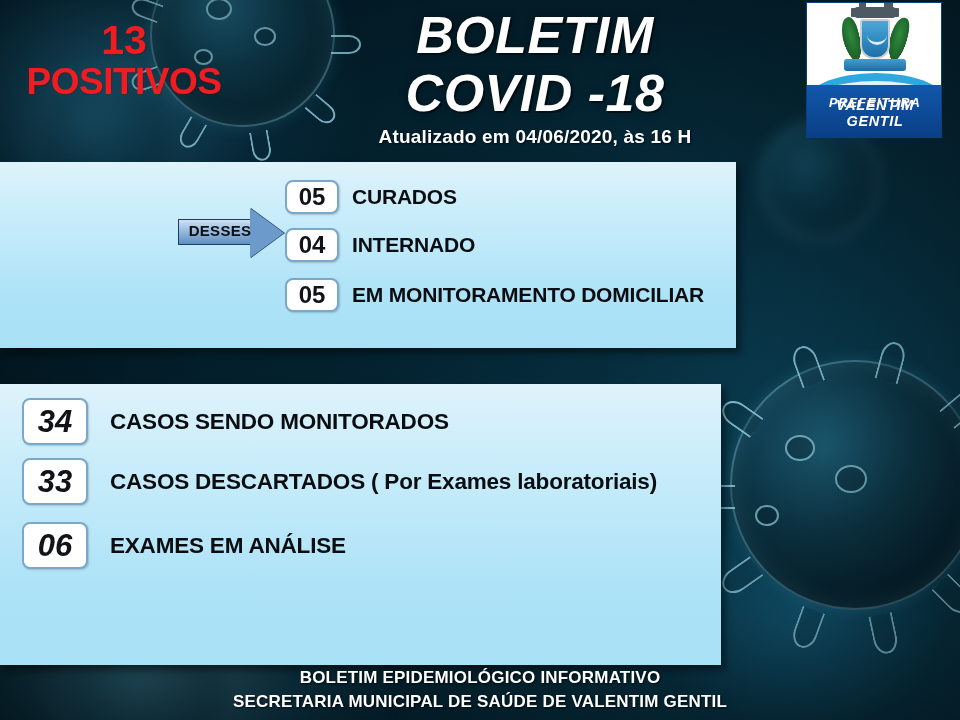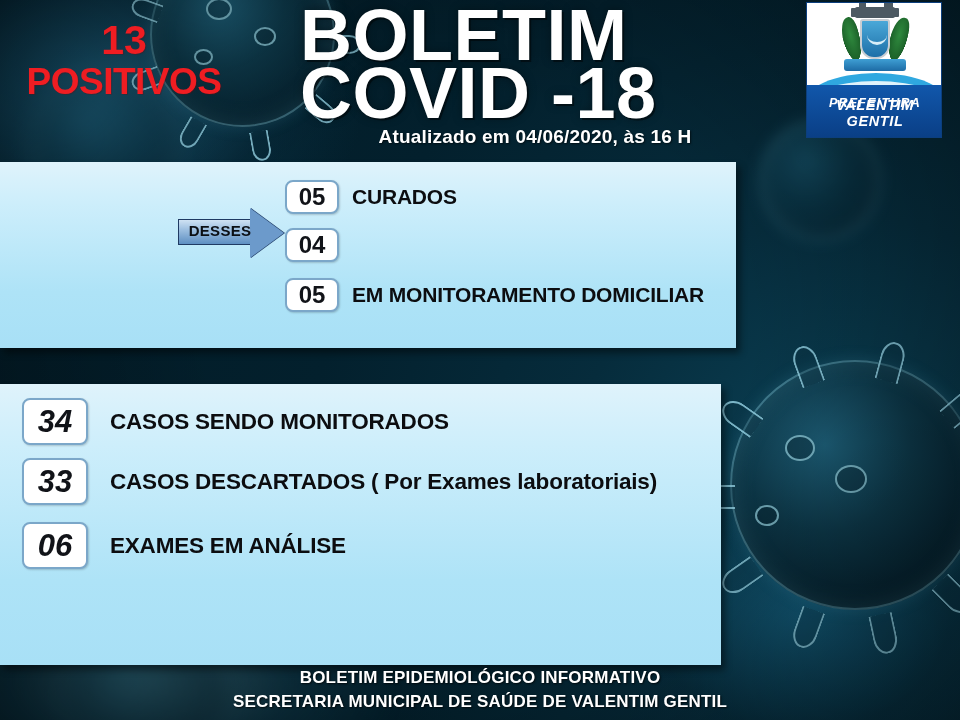--- a/index.html
+++ b/index.html
@@ -63,24 +63,25 @@
     border:2.5px solid rgba(170,235,250,.66);
     background:rgba(8,34,46,.35);
   }
   .blurred { filter:blur(6px); opacity:.55; }
   .blurred2 { filter:blur(10px); opacity:.4; }
 
   
   .header { position:absolute; left:0; top:0; width:960px; height:162px; }
   .title {
     position:absolute; left:300px; top:6px; width:470px;
-    color:#ffffff;
-    font-weight:bold; font-size:72px; line-height:58px;
+    text-align:center; color:#ffffff;
+    font-weight:bold; font-size:52px; line-height:58px;
     letter-spacing:.5px;
     text-shadow:2px 2px 0 rgba(0,0,0,.45), 0 0 10px rgba(0,0,0,.35);
+    font-style:italic;
   }
   .subtitle {
     position:absolute; left:300px; top:126px; width:470px;
     text-align:center; color:#ffffff;
     font-weight:bold; font-size:19px; letter-spacing:.2px;
     text-shadow:1px 1px 2px rgba(0,0,0,.6);
   }
 
   
   .logo {
@@ -355,20 +356,21 @@
     <div class="arrow-head"></div>
     <div class="arrow-label">DESSES</div>
   </div>
 
   <div class="row-p1" id="p1-row-0">
     <div class="numbox">05</div>
     <div class="lbl">CURADOS</div>
   </div>
   <div class="row-p1" id="p1-row-1">
     <div class="numbox">04</div>
+    <div class="lbl">INTERNADO</div>
   </div>
   <div class="row-p1" id="p1-row-2">
     <div class="numbox">05</div>
     <div class="lbl">EM MONITORAMENTO  DOMICILIAR</div>
   </div>
 
   <div class="panel" id="panel-stats"></div>
 
   <div class="row-p2" id="p2-row-0">
     <div class="numbox">34</div>

